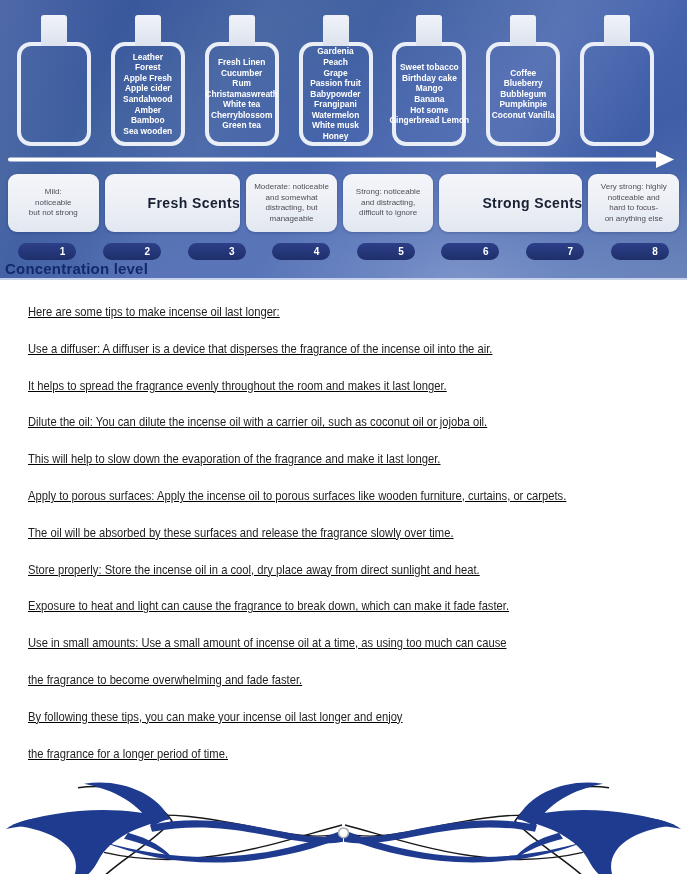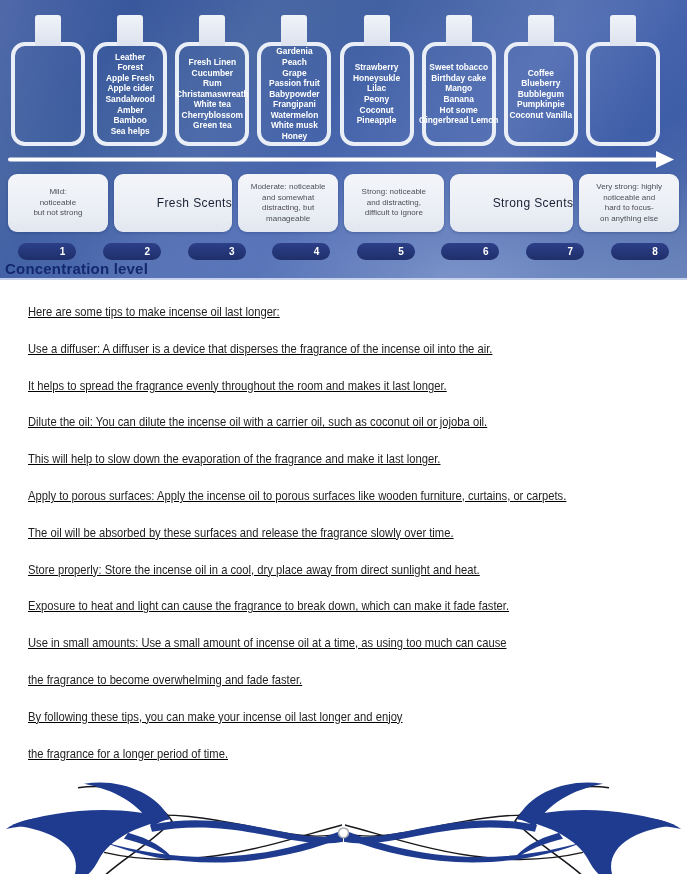--- a/index.html
+++ b/index.html
@@ -60,21 +60,21 @@
     background:linear-gradient(180deg,#f3f5f9 0%,#eceff5 55%,#e2e7f0 100%);
     border-radius:9px;
     display:flex;flex-direction:column;justify-content:center;align-items:center;
     box-shadow:0 1px 3px rgba(18,38,90,.30);
   }
   .lvl-line{
     font-size:8px;line-height:10.5px;color:#4e4e58;
     text-align:center;white-space:nowrap;
   }
   .level-box.big .lvl-line{
-    font-size:12px;font-weight:normal;color:#171f33;letter-spacing:.4px;padding-left:43px;
+    font-size:14px;font-weight:bold;color:#171f33;letter-spacing:.4px;padding-left:43px;
   }
 
   .pills-row{
     position:absolute;top:243px;left:0;right:0;
     display:flex;gap:6px;padding:0 8px;
   }
   .pill{flex:1;display:flex;justify-content:center;}
   .pill-body{
     width:58px;height:17px;box-sizing:border-box;
     background:linear-gradient(180deg,#2c3f88,var(--pill-navy,#1f2f6b));
@@ -116,21 +116,21 @@
         <div class="bottle-col">
           <div class="cap"></div>
           <div class="bottle">
             <div class="scent">Leather</div>
             <div class="scent">Forest</div>
             <div class="scent">Apple Fresh</div>
             <div class="scent">Apple cider</div>
             <div class="scent">Sandalwood</div>
             <div class="scent">Amber</div>
             <div class="scent">Bamboo</div>
-            <div class="scent">Sea helps</div>
+            <div class="scent">Sea wooden</div>
           </div>
         </div>
         <div class="bottle-col">
           <div class="cap"></div>
           <div class="bottle">
             <div class="scent">Fresh Linen</div>
             <div class="scent">Cucumber</div>
             <div class="scent">Rum</div>
             <div class="scent">Christamaswreath</div>
             <div class="scent">White tea</div>
@@ -143,31 +143,20 @@
           <div class="bottle">
             <div class="scent">Gardenia</div>
             <div class="scent">Peach</div>
             <div class="scent">Grape</div>
             <div class="scent">Passion fruit</div>
             <div class="scent">Babypowder</div>
             <div class="scent">Frangipani</div>
             <div class="scent">Watermelon</div>
             <div class="scent">White musk</div>
             <div class="scent">Honey</div>
-          </div>
-        </div>
-        <div class="bottle-col">
-          <div class="cap"></div>
-          <div class="bottle">
-            <div class="scent">Strawberry</div>
-            <div class="scent">Honeysukle</div>
-            <div class="scent">Lilac</div>
-            <div class="scent">Peony</div>
-            <div class="scent">Coconut</div>
-            <div class="scent">Pineapple</div>
           </div>
         </div>
         <div class="bottle-col">
           <div class="cap"></div>
           <div class="bottle">
             <div class="scent">Sweet tobacco</div>
             <div class="scent">Birthday cake</div>
             <div class="scent">Mango</div>
             <div class="scent">Banana</div>
             <div class="scent">Hot some</div>

